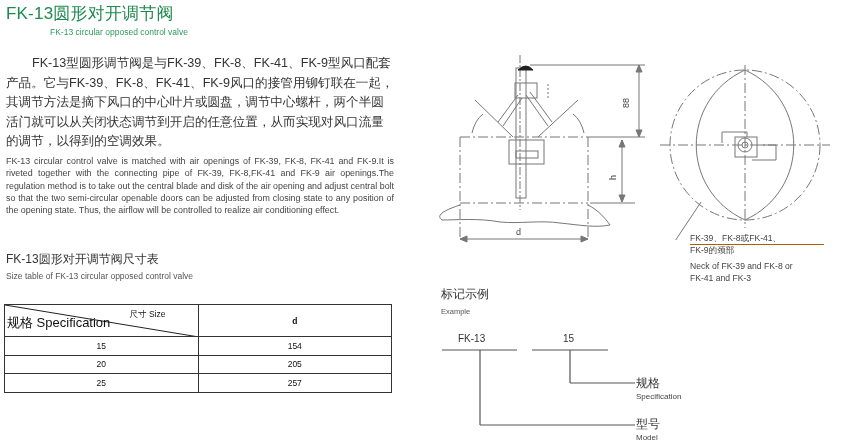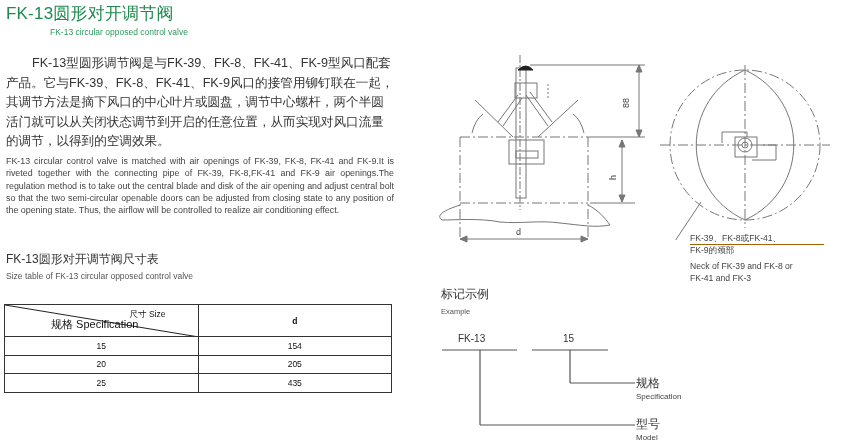--- a/index.html
+++ b/index.html
@@ -13,21 +13,21 @@
   .para-en { left:6px; top:155px; width:388px; font-size:8.9px; line-height:12.3px; color:#444; text-align:justify; }
   .tbl-title { left:6px; top:251px; font-size:12px; color:#333; }
   .tbl-sub { left:6px; top:271px; font-size:8.5px; color:#555; }
   table.spec { position:absolute; left:4px; top:304px; width:388px; border-collapse:collapse;
                font-size:8.5px; color:#111; }
   table.spec td { border:1.2px solid #333; text-align:center; height:17.6px; padding:0; }
   table.spec tr.head td { height:31px; position:relative; }
   .diag-cell { position:relative; overflow:hidden; }
   .diag-cell svg { position:absolute; left:0; top:0; }
   .hd-size { position:absolute; right:32px; top:4px; font-size:8.5px; }
-  .hd-spec { position:absolute; left:2px; bottom:4px; font-size:11px;margin-left:44px; }
+  .hd-spec { position:absolute; left:2px; bottom:4px; font-size:13px; }
   .note-cn { left:690px; top:233px; font-size:8.6px; color:#444; line-height:11px; }
   .note-en { left:690px; top:260px; font-size:8.6px; color:#444; line-height:12px; }
   .ex-title { left:441px; top:286px; font-size:12px; color:#333; }
   .ex-sub { left:441px; top:307px; font-size:7.5px; color:#555; }
   .ex-model { left:458px; top:333px; font-size:10px; color:#333; }
   .ex-spec { left:563px; top:333px; font-size:10px; color:#333; }
   .ex-lbl-cn { font-size:12px; color:#333; }
   .ex-lbl-en { font-size:8px; color:#444; }
 </style>
 </head>
@@ -57,21 +57,21 @@
   <tr>
     <td>15</td>
     <td>154</td>
   </tr>
   <tr>
     <td>20</td>
     <td>205</td>
   </tr>
   <tr>
     <td>25</td>
-    <td>435</td>
+    <td>257</td>
   </tr>
 </tbody>
   </table>
 
 <svg class="abs" style="left:420px; top:20px;" width="230" height="230" viewBox="0 0 230 230">
   <g stroke="#777" fill="none" stroke-width="1">
 
     <line x1="110" y1="45" x2="225" y2="45"></line>
     <line x1="219" y1="45" x2="219" y2="117"></line>
     <polygon points="216,52 219,45 222,52" fill="#777"></polygon>

